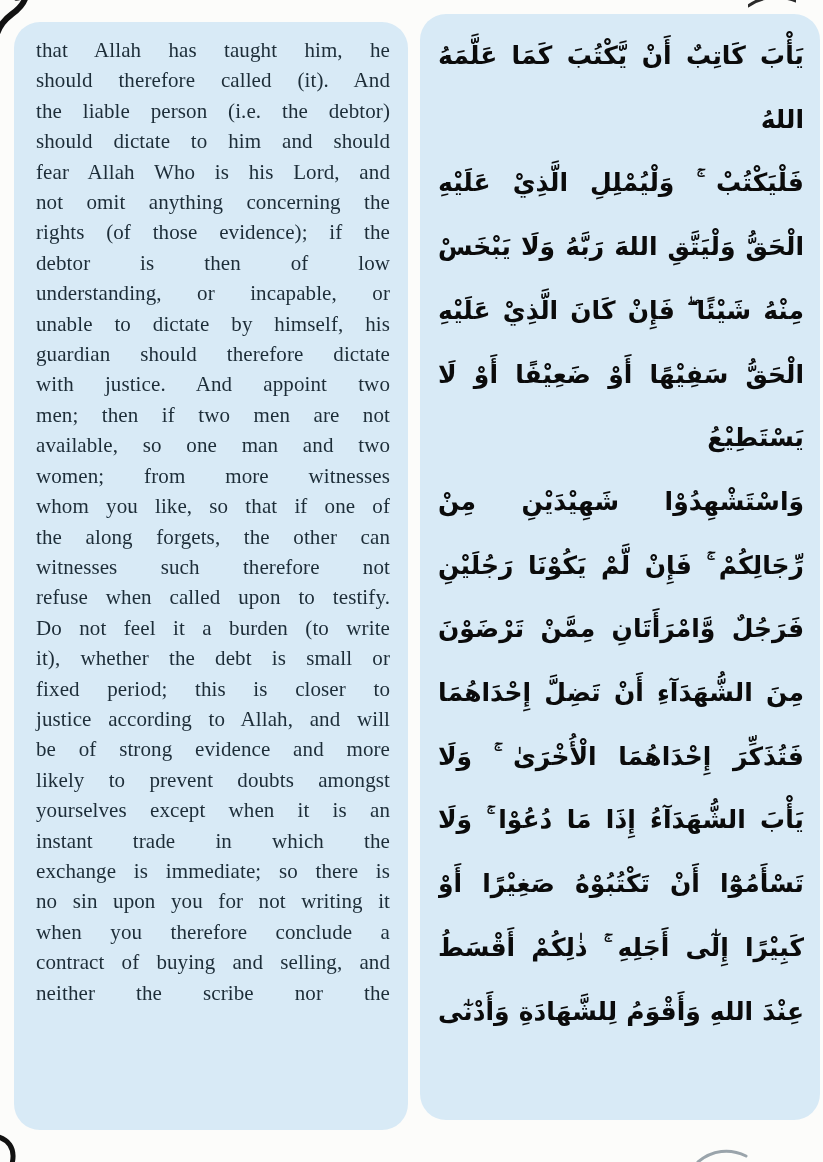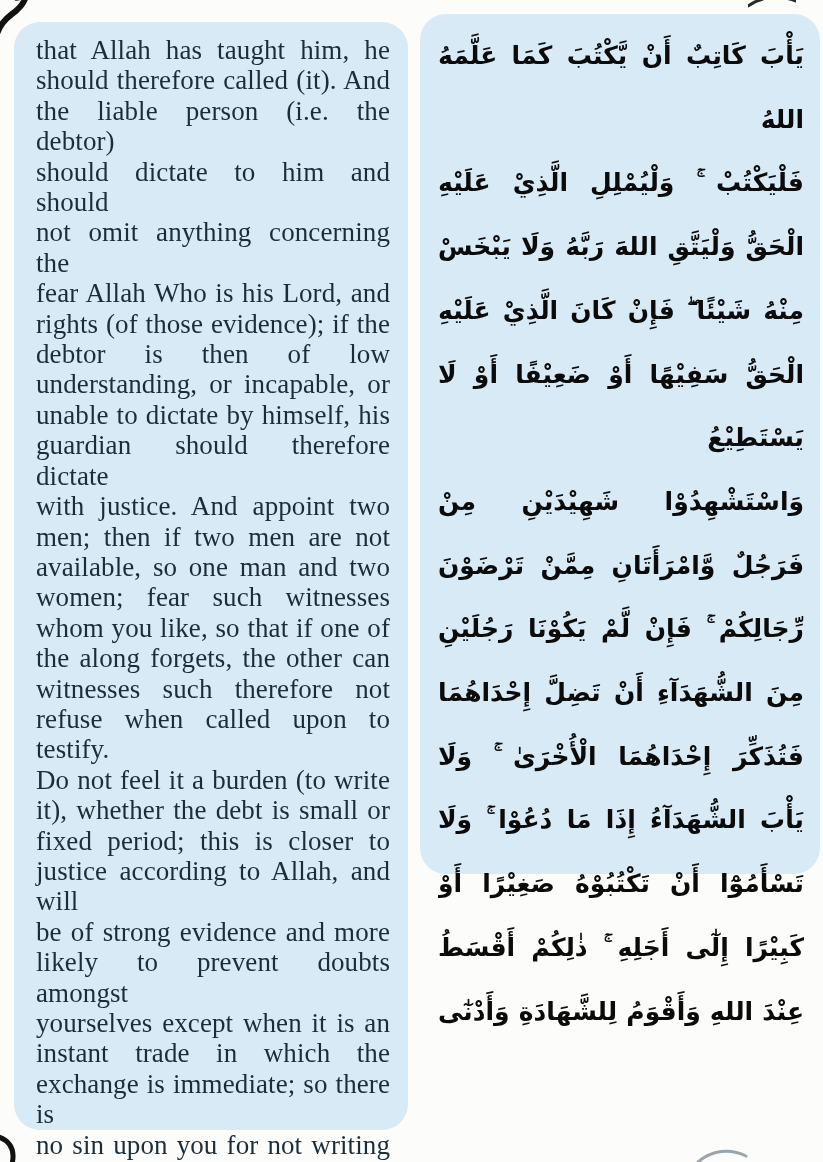--- a/index.html
+++ b/index.html
@@ -21,28 +21,28 @@
     background:var(--panel-bg);
     border-radius:26px;
   }
   .panel.translation{
     left:14px; top:22px;
     width:394px; height:1108px;
     padding:13px 18px 12px 22px;
   }
   .panel.arabic{
     left:420px; top:14px;
-    width:400px; height:860px;
+    width:400px; height:1106px;
     padding:10px 16px 2px 18px;
     border-top-right-radius:26px;
     border-bottom-right-radius:26px;
   }
   .en-line{
     font-family:"Liberation Serif", serif;
-    font-size:27px;
+    font-size:21px;
     line-height:30.4px;
     color:var(--en-ink);
     text-align:justify;
     text-align-last:justify;
     letter-spacing:0.1px;
     white-space:normal;
   }
   .ar-line{
     direction:rtl;
     font-family:"DejaVu Sans", sans-serif;
@@ -82,60 +82,61 @@
 <svg class="flourish br" width="52" height="22" viewBox="0 0 52 22">
   <path d="M2 20 C 16 8 34 6 50 14" fill="none" stroke="#9aa4ab" stroke-width="3" stroke-linecap="round"></path>
 </svg>
 
 <section class="panel translation">
   <div>
       <p class="en-line">that Allah has taught him, he</p>
       <p class="en-line">should therefore called (it). And</p>
       <p class="en-line">the liable person (i.e. the debtor)</p>
       <p class="en-line">should dictate to him and should</p>
+      <p class="en-line">fear Allah Who is his Lord, and</p>
       <p class="en-line">not omit anything concerning the</p>
-      <p class="en-line">fear Allah Who is his Lord, and</p>
       <p class="en-line">rights (of those evidence); if the</p>
       <p class="en-line">debtor is then of low</p>
       <p class="en-line">understanding, or incapable, or</p>
       <p class="en-line">unable to dictate by himself, his</p>
       <p class="en-line">guardian should therefore dictate</p>
       <p class="en-line">with justice. And appoint two</p>
       <p class="en-line">men; then if two men are not</p>
       <p class="en-line">available, so one man and two</p>
-      <p class="en-line">women; fear such witnesses</p>
+      <p class="en-line">women; from more witnesses</p>
       <p class="en-line">whom you like, so that if one of</p>
       <p class="en-line">the along forgets, the other can</p>
       <p class="en-line">witnesses such therefore not</p>
       <p class="en-line">refuse when called upon to testify.</p>
       <p class="en-line">Do not feel it a burden (to write</p>
       <p class="en-line">it), whether the debt is small or</p>
       <p class="en-line">fixed period; this is closer to</p>
       <p class="en-line">justice according to Allah, and will</p>
       <p class="en-line">be of strong evidence and more</p>
       <p class="en-line">likely to prevent doubts amongst</p>
       <p class="en-line">yourselves except when it is an</p>
       <p class="en-line">instant trade in which the</p>
       <p class="en-line">exchange is immediate; so there is</p>
       <p class="en-line">no sin upon you for not writing it</p>
+      <p class="en-line">when you therefore conclude a</p>
       <p class="en-line">contract of buying and selling, and</p>
       <p class="en-line">neither the scribe nor the</p>
     </div>
 </section>
 
 <section class="panel arabic">
   <div>
       <p class="ar-line" dir="rtl" lang="ar">يَأْبَ كَاتِبٌ أَنْ يَّكْتُبَ كَمَا عَلَّمَهُ اللهُ</p>
       <p class="ar-line" dir="rtl" lang="ar">فَلْيَكْتُبْ ۚ وَلْيُمْلِلِ الَّذِيْ عَلَيْهِ</p>
       <p class="ar-line" dir="rtl" lang="ar">الْحَقُّ وَلْيَتَّقِ اللهَ رَبَّهُ وَلَا يَبْخَسْ</p>
       <p class="ar-line" dir="rtl" lang="ar">مِنْهُ شَيْئًا ۖ فَإِنْ كَانَ الَّذِيْ عَلَيْهِ</p>
       <p class="ar-line" dir="rtl" lang="ar">الْحَقُّ سَفِيْهًا أَوْ ضَعِيْفًا أَوْ لَا يَسْتَطِيْعُ</p>
       <p class="ar-line" dir="rtl" lang="ar">وَاسْتَشْهِدُوْا شَهِيْدَيْنِ مِنْ</p>
+      <p class="ar-line" dir="rtl" lang="ar">رِّجَالِكُمْ ۚ فَإِنْ لَّمْ يَكُوْنَا رَجُلَيْنِ</p>
       <p class="ar-line" dir="rtl" lang="ar">فَرَجُلٌ وَّامْرَأَتَانِ مِمَّنْ تَرْضَوْنَ</p>
-      <p class="ar-line" dir="rtl" lang="ar">رِّجَالِكُمْ ۚ فَإِنْ لَّمْ يَكُوْنَا رَجُلَيْنِ</p>
       <p class="ar-line" dir="rtl" lang="ar">مِنَ الشُّهَدَآءِ أَنْ تَضِلَّ إِحْدَاهُمَا</p>
       <p class="ar-line" dir="rtl" lang="ar">فَتُذَكِّرَ إِحْدَاهُمَا الْأُخْرَىٰ ۚ وَلَا</p>
       <p class="ar-line" dir="rtl" lang="ar">يَأْبَ الشُّهَدَآءُ إِذَا مَا دُعُوْا ۚ وَلَا</p>
       <p class="ar-line" dir="rtl" lang="ar">تَسْأَمُوْٓا أَنْ تَكْتُبُوْهُ صَغِيْرًا أَوْ</p>
       <p class="ar-line" dir="rtl" lang="ar">كَبِيْرًا إِلٰٓى أَجَلِهِ ۚ ذٰلِكُمْ أَقْسَطُ</p>
       <p class="ar-line" dir="rtl" lang="ar">عِنْدَ اللهِ وَأَقْوَمُ لِلشَّهَادَةِ وَأَدْنٰٓى</p>
     </div>
 </section>
 
 </body></html>

